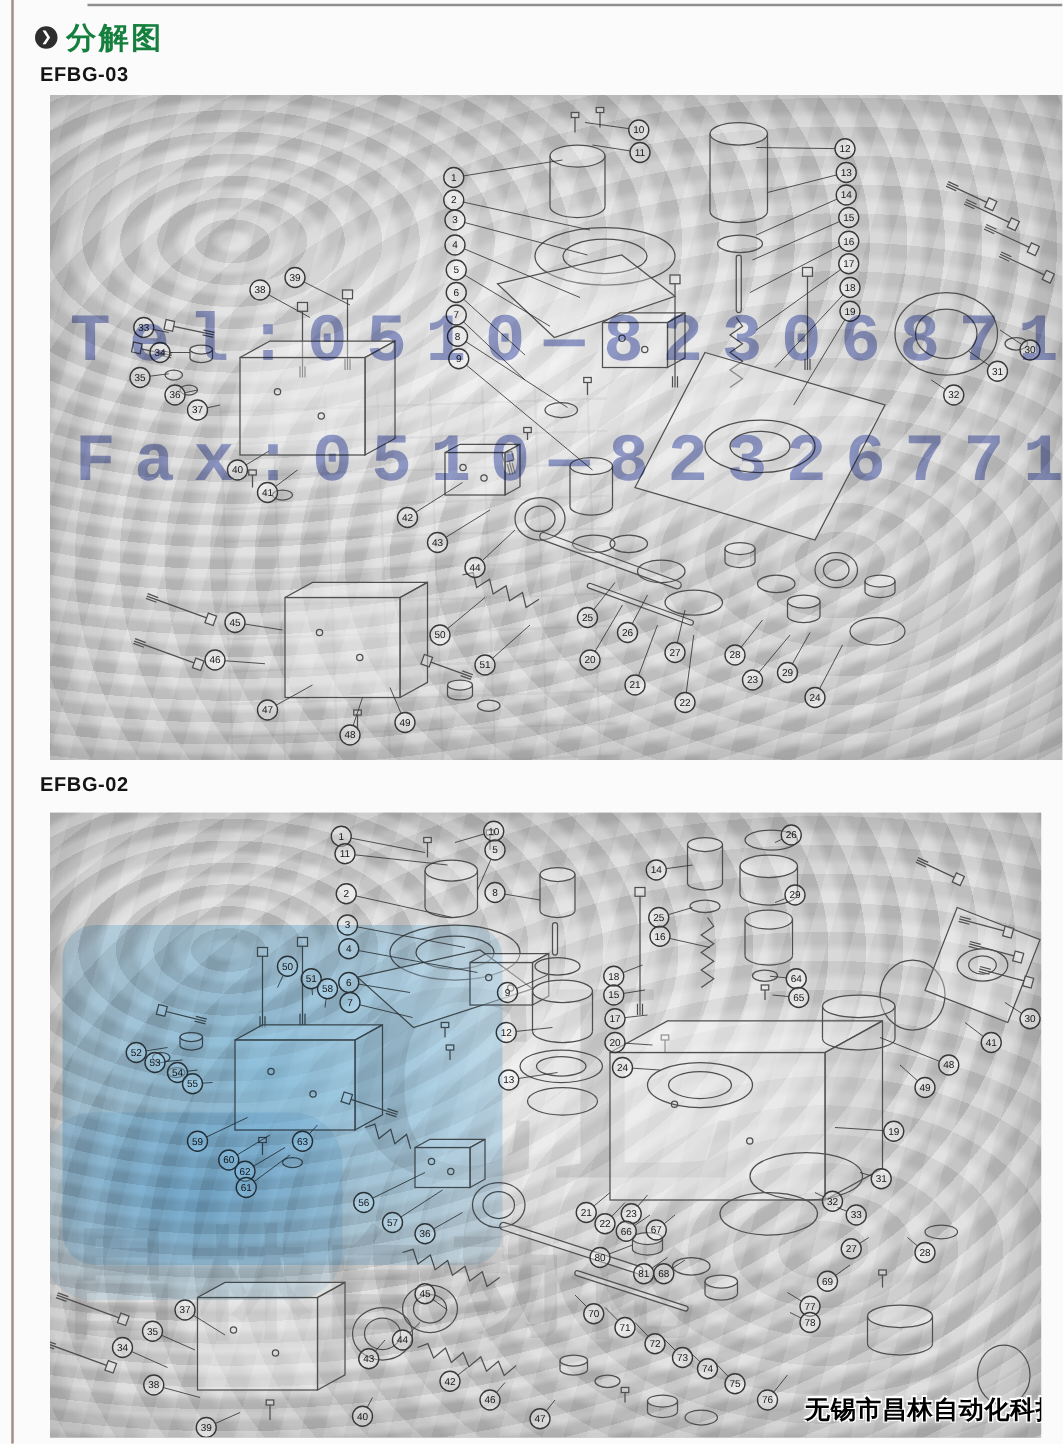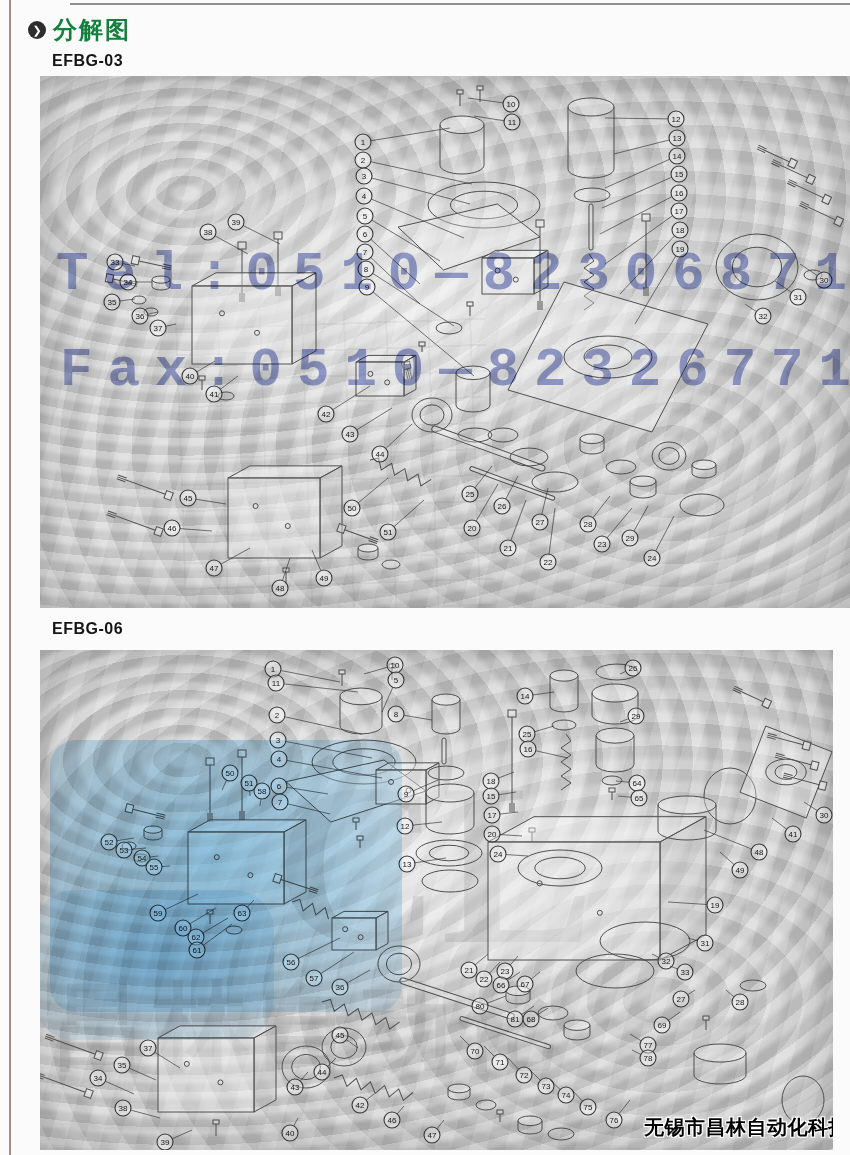--- a/index.html
+++ b/index.html
@@ -5,21 +5,21 @@
   html,body{margin:0;padding:0;}
   body{width:850px;height:1155px;position:relative;background:#fbfbfb;overflow:hidden;
        font-family:"Liberation Sans","DejaVu Sans",sans-serif;}
   .top-rule{position:absolute;left:70px;top:3px;right:0;height:2px;background:#8f8f8f;}
   .left-rule{position:absolute;left:9px;top:0;width:2px;height:1155px;background:#a08f86;}
   .header{position:absolute;left:28px;top:14px;display:flex;align-items:center;gap:7px;}
   .hdr-icon{width:18px;height:18px;border-radius:50%;background:#2e2e2e;color:#fff;
             display:inline-flex;align-items:center;justify-content:center;
             font-size:11px;font-weight:bold;line-height:1;}
   .title{margin:0;font-size:24px;font-weight:bold;color:#15803d;letter-spacing:2px;}
-  .model-label{position:absolute;left:32px;font-size:16px;font-weight:bold;color:#151515;letter-spacing:0.5px;margin-left:20px;}
+  .model-label{position:absolute;left:32px;font-size:16px;font-weight:bold;color:#151515;letter-spacing:0.5px;}
   #lbl0{top:52px;}
   #lbl1{top:620px;}
   .diagram{position:absolute;background-color:#c8c8c8;overflow:hidden;
      background-image:
        radial-gradient(ellipse 55% 45% at 48% 42%, rgba(255,255,255,.55), rgba(255,255,255,0) 70%),
        repeating-radial-gradient(ellipse 120px 70px at 18% 22%, rgba(255,255,255,.25) 0 10px, rgba(90,90,90,.07) 18px 30px),
        repeating-radial-gradient(ellipse 140px 90px at 78% 70%, rgba(255,255,255,.20) 0 12px, rgba(90,90,90,.07) 22px 36px),
        repeating-linear-gradient(105deg, rgba(255,255,255,.10) 0 16px, rgba(80,80,80,.06) 16px 34px);
      box-shadow:inset 0 0 50px rgba(60,60,60,.25);}
   #d1{left:40px;top:76px;width:810px;height:532px;}
@@ -620,21 +620,21 @@
         <g>
           <line x1="593.9220899170605" y1="455.0273957030036" x2="608" y2="430" stroke="rgba(45,45,45,.8)" stroke-width="0.8"></line>
           <circle cx="590" cy="462" r="8" fill="rgba(252,252,252,.38)" stroke="#383838" stroke-width="1.1"></circle>
           <text x="590" y="464.8" text-anchor="middle" font-size="8" font-family="&quot;Liberation Sans&quot;,sans-serif" fill="#161616">29</text>
         </g>
       </svg>
     <div class="wm wm-tel">Tel:0510—82306871</div>
     <div class="wm wm-fax">Fax:0510—82326771</div>
   </div>
 
-  <div class="model-label" id="lbl1">EFBG-06</div>
+  <div class="model-label" id="lbl1">EFBG-02</div>
 
   <div class="diagram" id="d2">
     <div class="wm-cl">CL</div>
     <div class="wm-cn">昌林自动化</div>
     <div class="ghost2"></div>
     <svg id="svg1" width="793" height="500">
         <g>
           <line stroke="#4f4f4f" stroke-width="1" fill="none" x1="302" y1="24" x2="302" y2="36"></line>
           <rect stroke="#4f4f4f" stroke-width="1" fill="rgba(240,240,240,.4)" x="299" y="20" width="6" height="4"></rect>
         </g>

